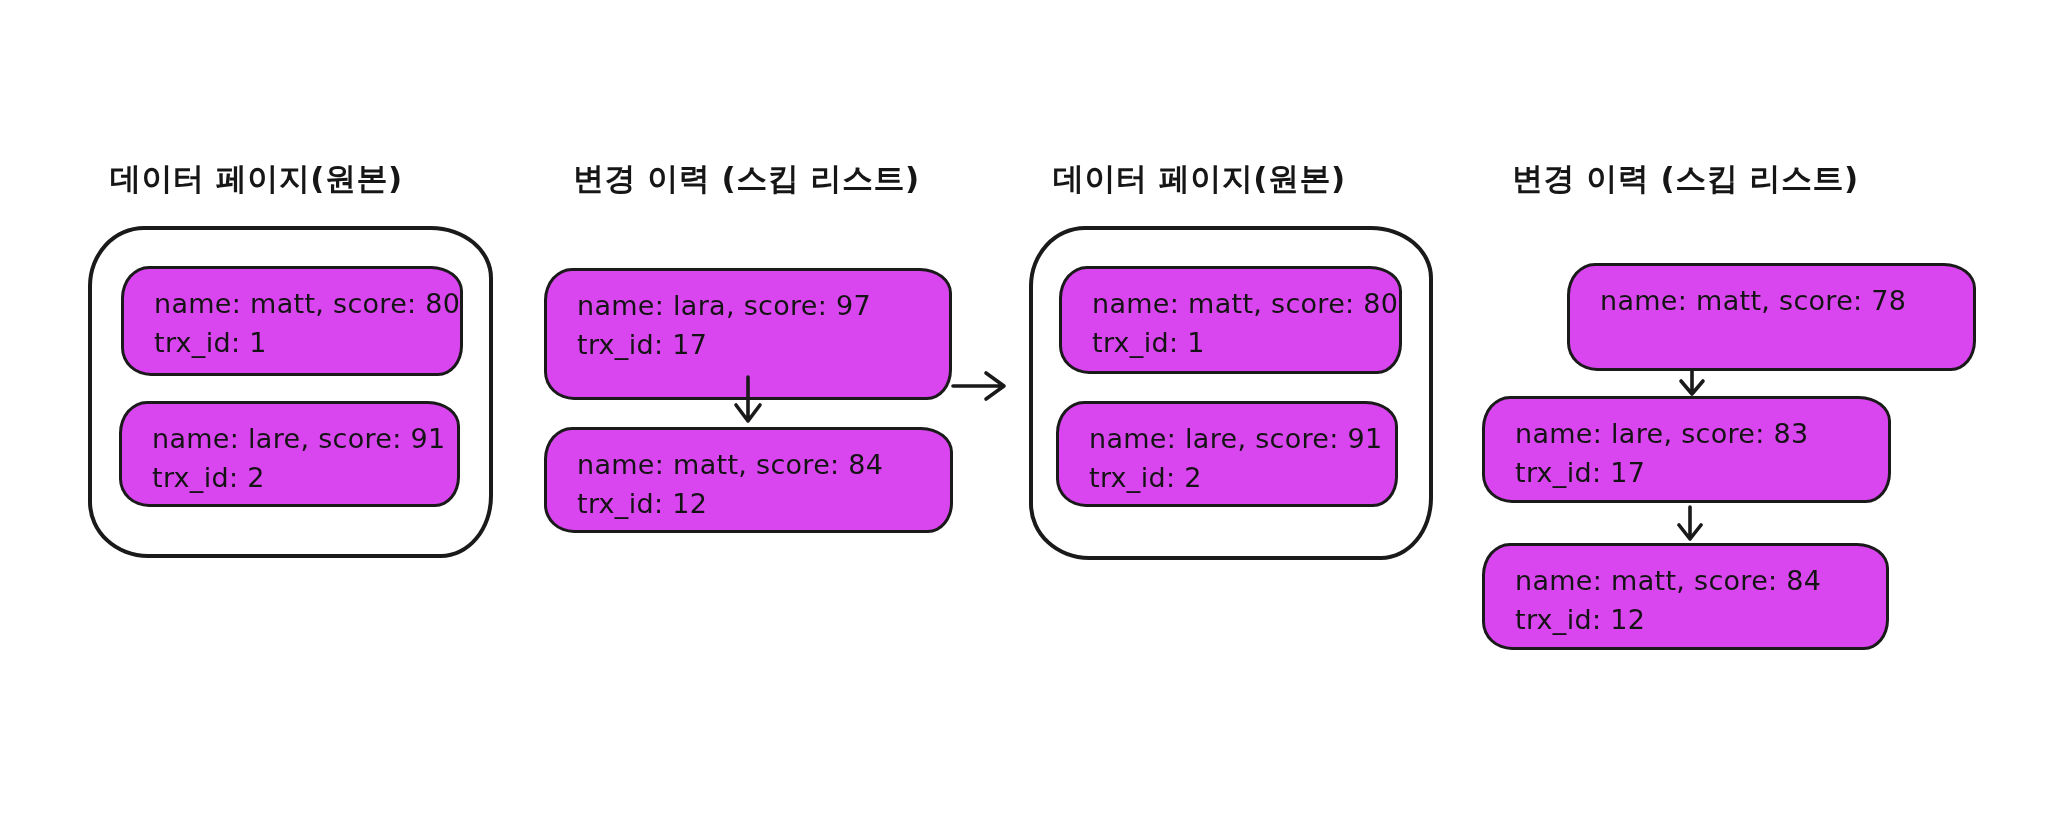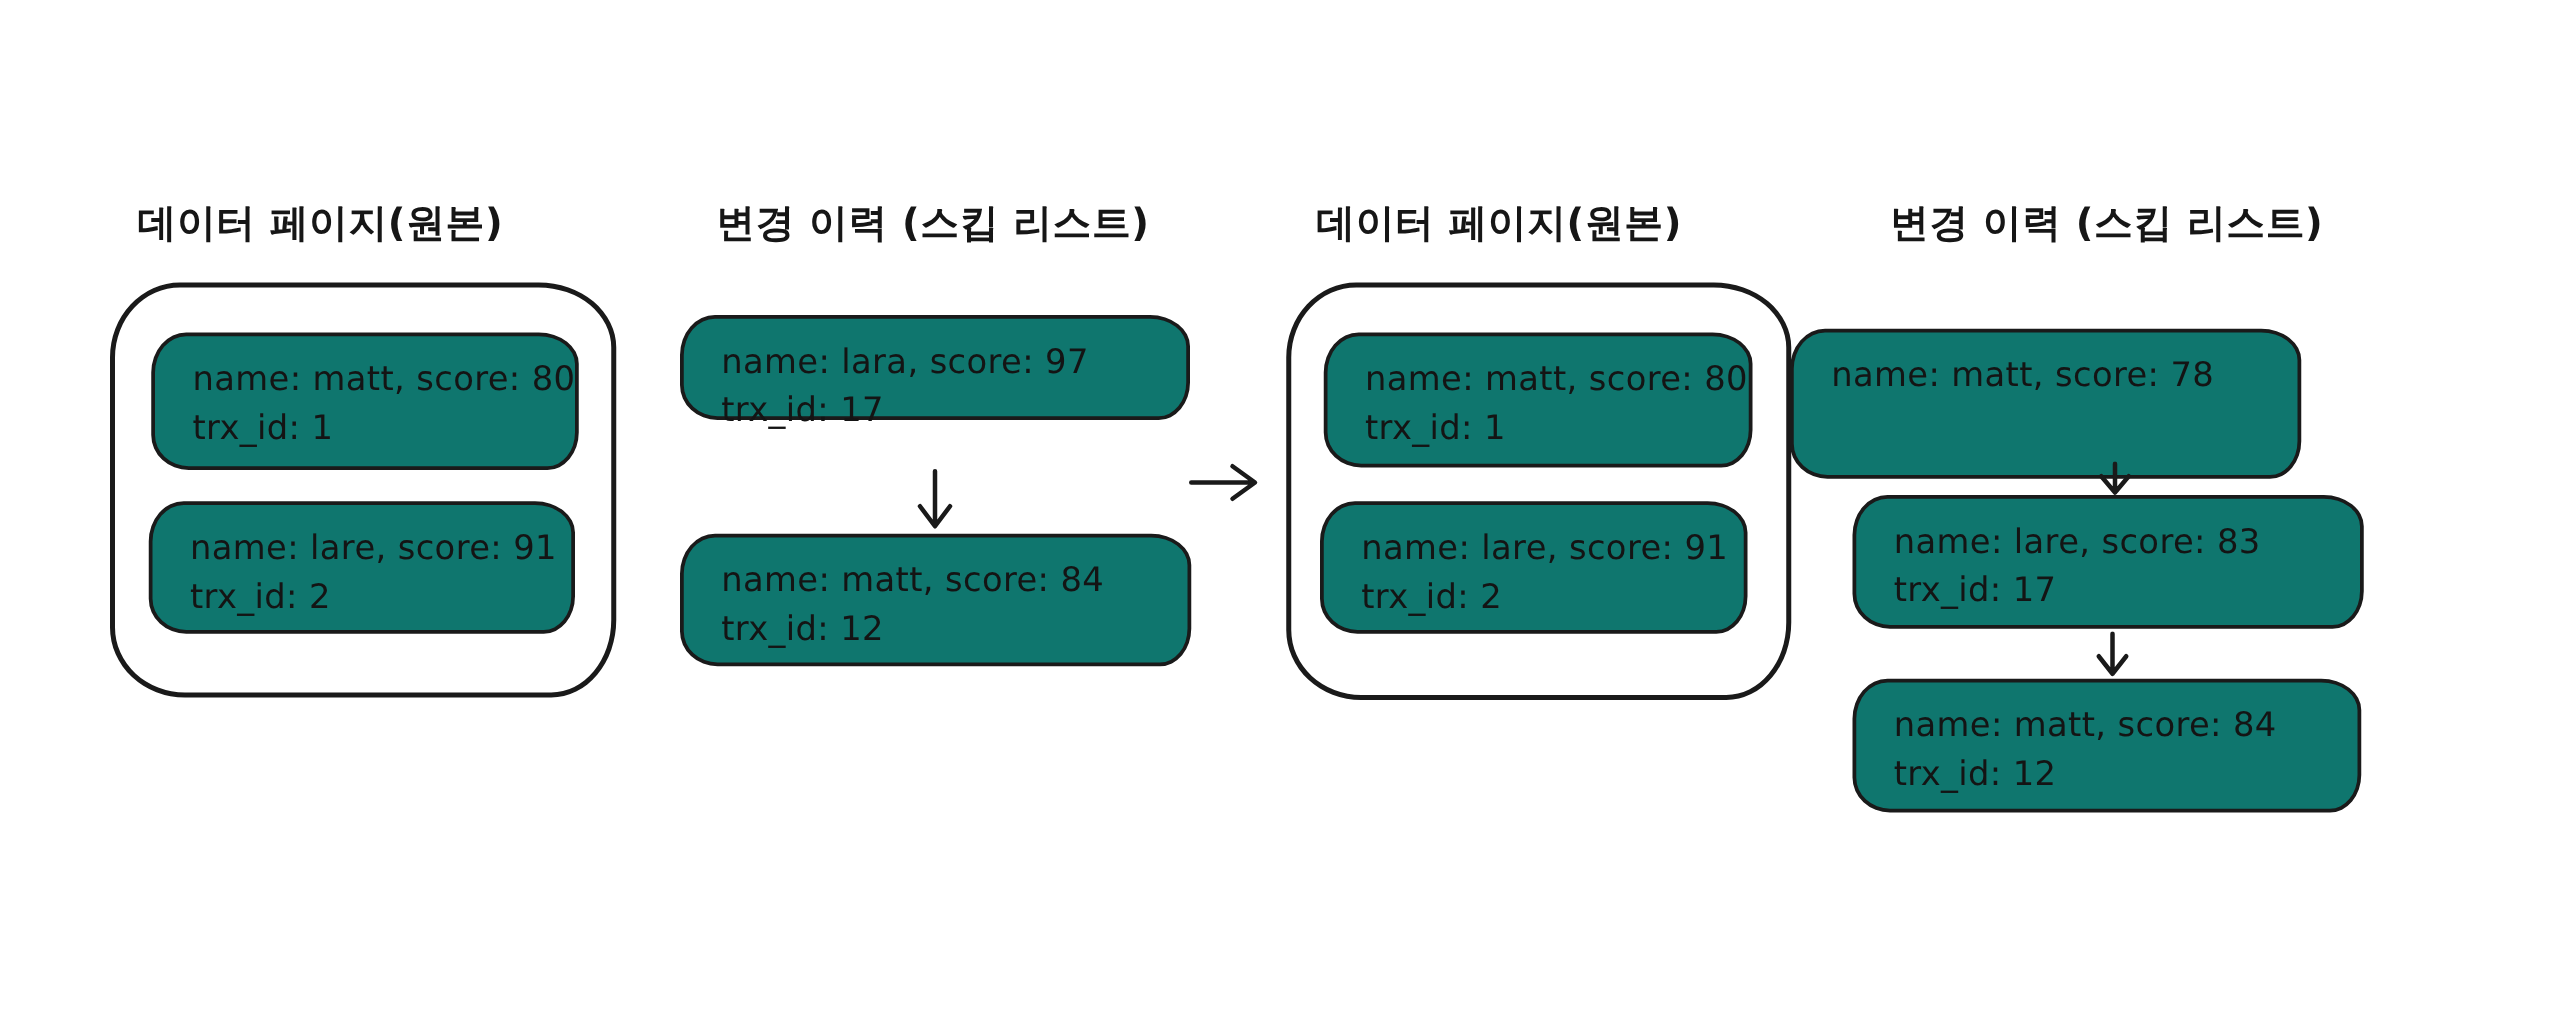--- a/index.html
+++ b/index.html
@@ -29,21 +29,21 @@
     position: absolute;
     border: 4px solid #1a1a1a;
     background: #ffffff;
     border-radius: 56px 62px 52px 60px / 60px 52px 62px 56px;
   }
 
   
   .record {
     position: absolute;
     border: 3.5px solid #1a1a1a;
-    background: #0f766e;
+    background: #d946ef;
     border-radius: 28px 32px 25px 30px / 32px 25px 30px 28px;
     padding: 15px 10px 0 30px;
     font-size: 27px;
     line-height: 1.45;
     color: #141414;
     white-space: nowrap;
   }
   .record .line { letter-spacing: 0.3px; }
 
   .arrow { position: absolute; }
@@ -70,21 +70,21 @@
     <div class="line">trx_id: 1</div>
   </div>
 
   <div class="record" style="left:119px; top:401px; width:341px; height:106px;">
     <div class="line">name: lare, score: 91</div>
     <div class="line">trx_id: 2</div>
   </div>
 
   <div class="panel-title" style="left:573px; top:158px;">변경 이력 (스킵 리스트)</div>
 
-  <div class="record" style="left:544px; top:252px; width:408px; height:84px;">
+  <div class="record" style="left:544px; top:268px; width:408px; height:132px;">
     <div class="line">name: lara, score: 97</div>
     <div class="line">trx_id: 17</div>
   </div>
 
   <div class="arrow" style="left:728px; top:374px;">
     <svg width="40" height="52" viewBox="0 0 40 52">
       <path d="M20 3 L20 44 M8 31 L20 47 L32 31"></path>
     </svg>
   </div>
 
@@ -108,21 +108,21 @@
     <div class="line">trx_id: 1</div>
   </div>
 
   <div class="record" style="left:1056px; top:401px; width:342px; height:106px;">
     <div class="line">name: lare, score: 91</div>
     <div class="line">trx_id: 2</div>
   </div>
 
   <div class="panel-title" style="left:1512px; top:158px;">변경 이력 (스킵 리스트)</div>
 
-  <div class="record" style="left:1432px; top:263px; width:409px; height:120px;">
+  <div class="record" style="left:1567px; top:263px; width:409px; height:108px;">
     <div class="line">name: matt, score: 78</div>
   </div>
 
   <div class="arrow" style="left:1672px; top:369px;">
     <svg width="40" height="30" viewBox="0 0 40 30">
       <path d="M20 2 L20 22 M9 12 L20 25 L31 12"></path>
     </svg>
   </div>
 
   <div class="record" style="left:1482px; top:396px; width:409px; height:107px;">

